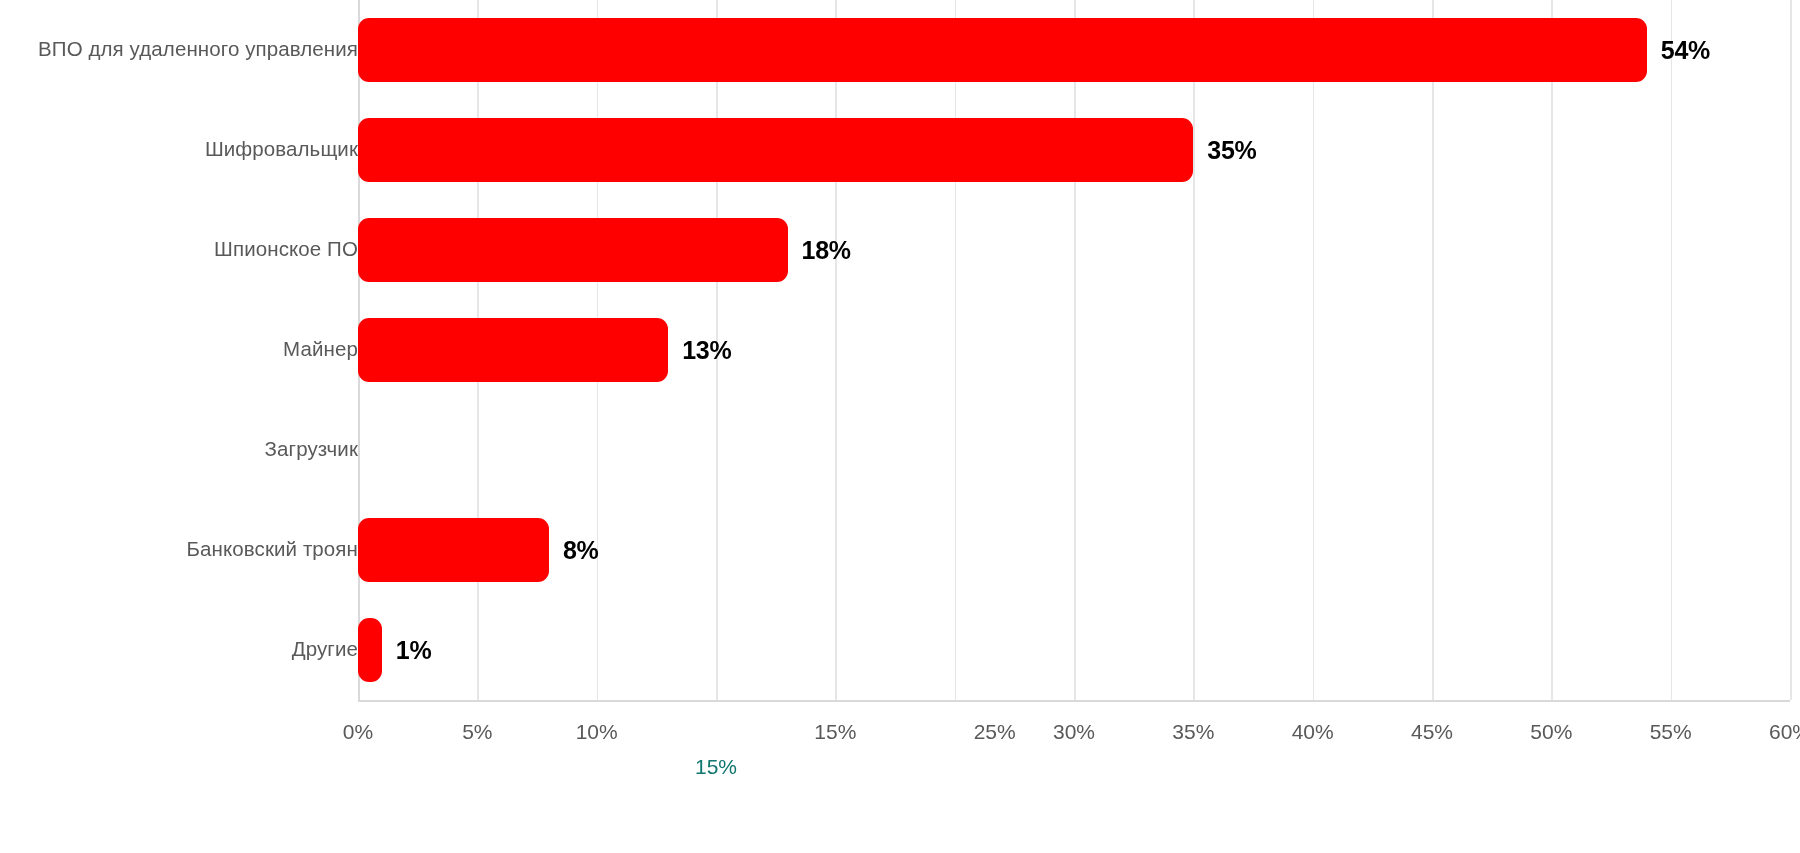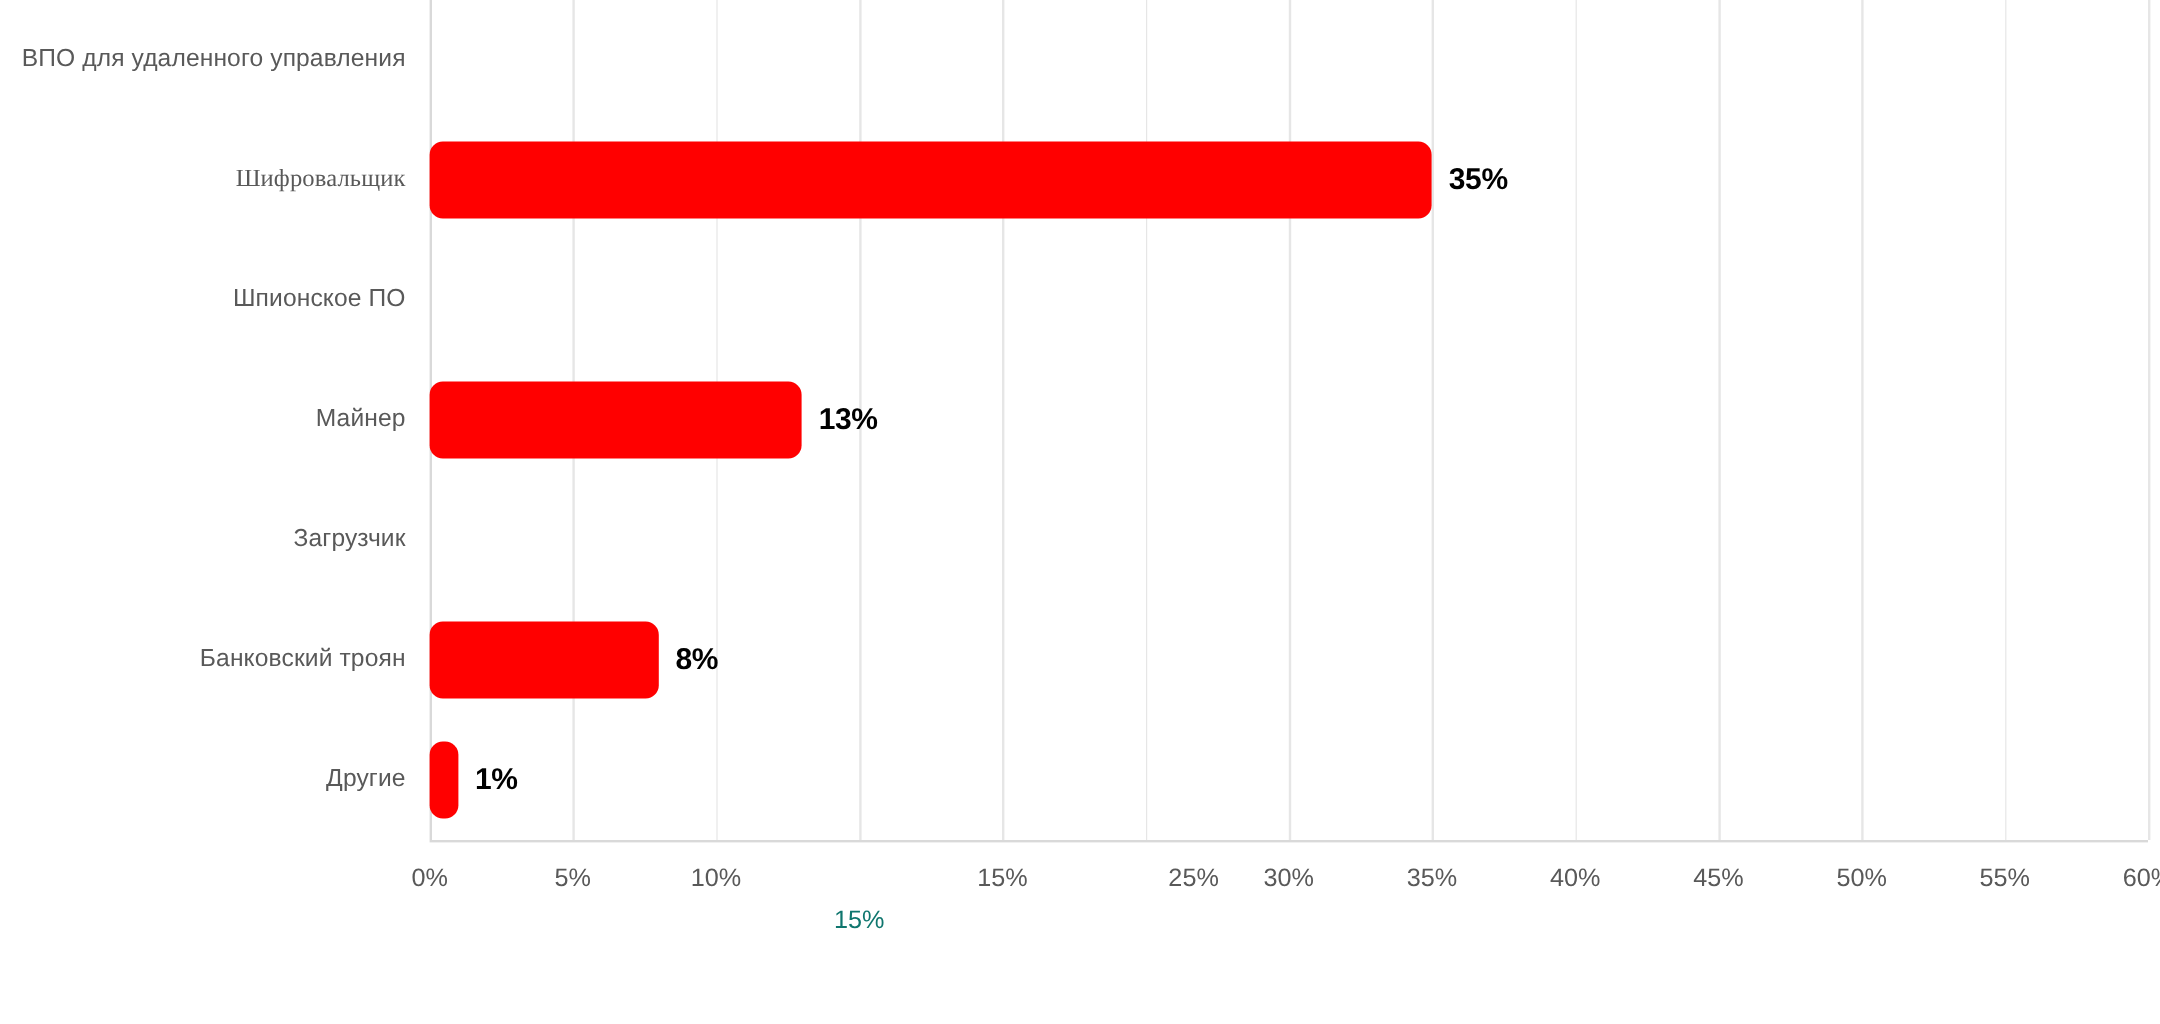--- a/index.html
+++ b/index.html
@@ -22,20 +22,21 @@
     background: #ffffff;
   }
 
   
   .cat-labels {
     position: absolute;
     left: 0px;
     top: 0px;
     width: 338px;
     height: 700px;
+    padding-left: 20px;
   }
   .cat-label {
     position: absolute;
     right: 0px;
     width: 338px;
     text-align: right;
     color: #595959;
     font-size: 20.5px;
     font-weight: 400;
     line-height: 1;
@@ -129,21 +130,21 @@
     text-align: center;
   }
 </style>
 </head>
 <body>
 
 <div id="chart-root">
 
   <div class="cat-labels">
     <div class="cat-label" style="top: 39px; color: rgb(89, 89, 89);">ВПО для удаленного управления</div>
-    <div class="cat-label" style="top: 139px; color: rgb(89, 89, 89); font-family: Liberation Serif, serif;">Шифровальщик</div>
+    <div class="cat-label" style="top: 139px; color: rgb(89, 89, 89);">Шифровальщик</div>
     <div class="cat-label" style="top: 239px; color: rgb(89, 89, 89);">Шпионское ПО</div>
     <div class="cat-label" style="top: 339px; color: rgb(89, 89, 89);">Майнер</div>
     <div class="cat-label" style="top: 439px; color: rgb(89, 89, 89);">Загрузчик</div>
     <div class="cat-label" style="top: 539px; color: rgb(89, 89, 89);">Банковский троян</div>
     <div class="cat-label" style="top: 639px; color: rgb(89, 89, 89);">Другие</div>
   </div>
 
   <div class="plot">
     <div class="gridlines">
         <div class="gridline zero" style="left: 0px; background: rgb(217, 217, 217);"></div>
@@ -154,23 +155,31 @@
         <div class="gridline" style="left: 596.667px; background: rgb(230, 230, 230);"></div>
         <div class="gridline" style="left: 716px; background: rgb(230, 230, 230);"></div>
         <div class="gridline" style="left: 835.333px; background: rgb(230, 230, 230);"></div>
         <div class="gridline" style="left: 954.667px; background: rgb(230, 230, 230);"></div>
         <div class="gridline" style="left: 1074px; background: rgb(230, 230, 230);"></div>
         <div class="gridline" style="left: 1193.33px; background: rgb(230, 230, 230);"></div>
         <div class="gridline" style="left: 1312.67px; background: rgb(230, 230, 230);"></div>
         <div class="gridline" style="left: 1432px; background: rgb(230, 230, 230);"></div>
       </div>
     <div class="bars">
+      <div class="bar-row" style="top: 18px; height: 64px;">
+        <div class="bar" style="width: 1288.8px; background: rgb(255, 0, 0);"></div>
+        <div class="bar-value" style="left: 1302.8px; color: rgb(0, 0, 0);">54%</div>
+      </div>
       <div class="bar-row" style="top: 118px; height: 64px;">
         <div class="bar" style="width: 835.333px; background: rgb(255, 0, 0);"></div>
         <div class="bar-value" style="left: 849.333px; color: rgb(0, 0, 0);">35%</div>
+      </div>
+      <div class="bar-row" style="top: 218px; height: 64px;">
+        <div class="bar" style="width: 429.6px; background: rgb(255, 0, 0);"></div>
+        <div class="bar-value" style="left: 443.6px; color: rgb(0, 0, 0);">18%</div>
       </div>
       <div class="bar-row" style="top: 318px; height: 64px;">
         <div class="bar" style="width: 310.267px; background: rgb(255, 0, 0);"></div>
         <div class="bar-value" style="left: 324.267px; color: rgb(0, 0, 0);">13%</div>
       </div>
       <div class="bar-row" style="top: 518px; height: 64px;">
         <div class="bar" style="width: 190.933px; background: rgb(255, 0, 0);"></div>
         <div class="bar-value" style="left: 204.933px; color: rgb(0, 0, 0);">8%</div>
       </div>
       <div class="bar-row" style="top: 618px; height: 64px;">

